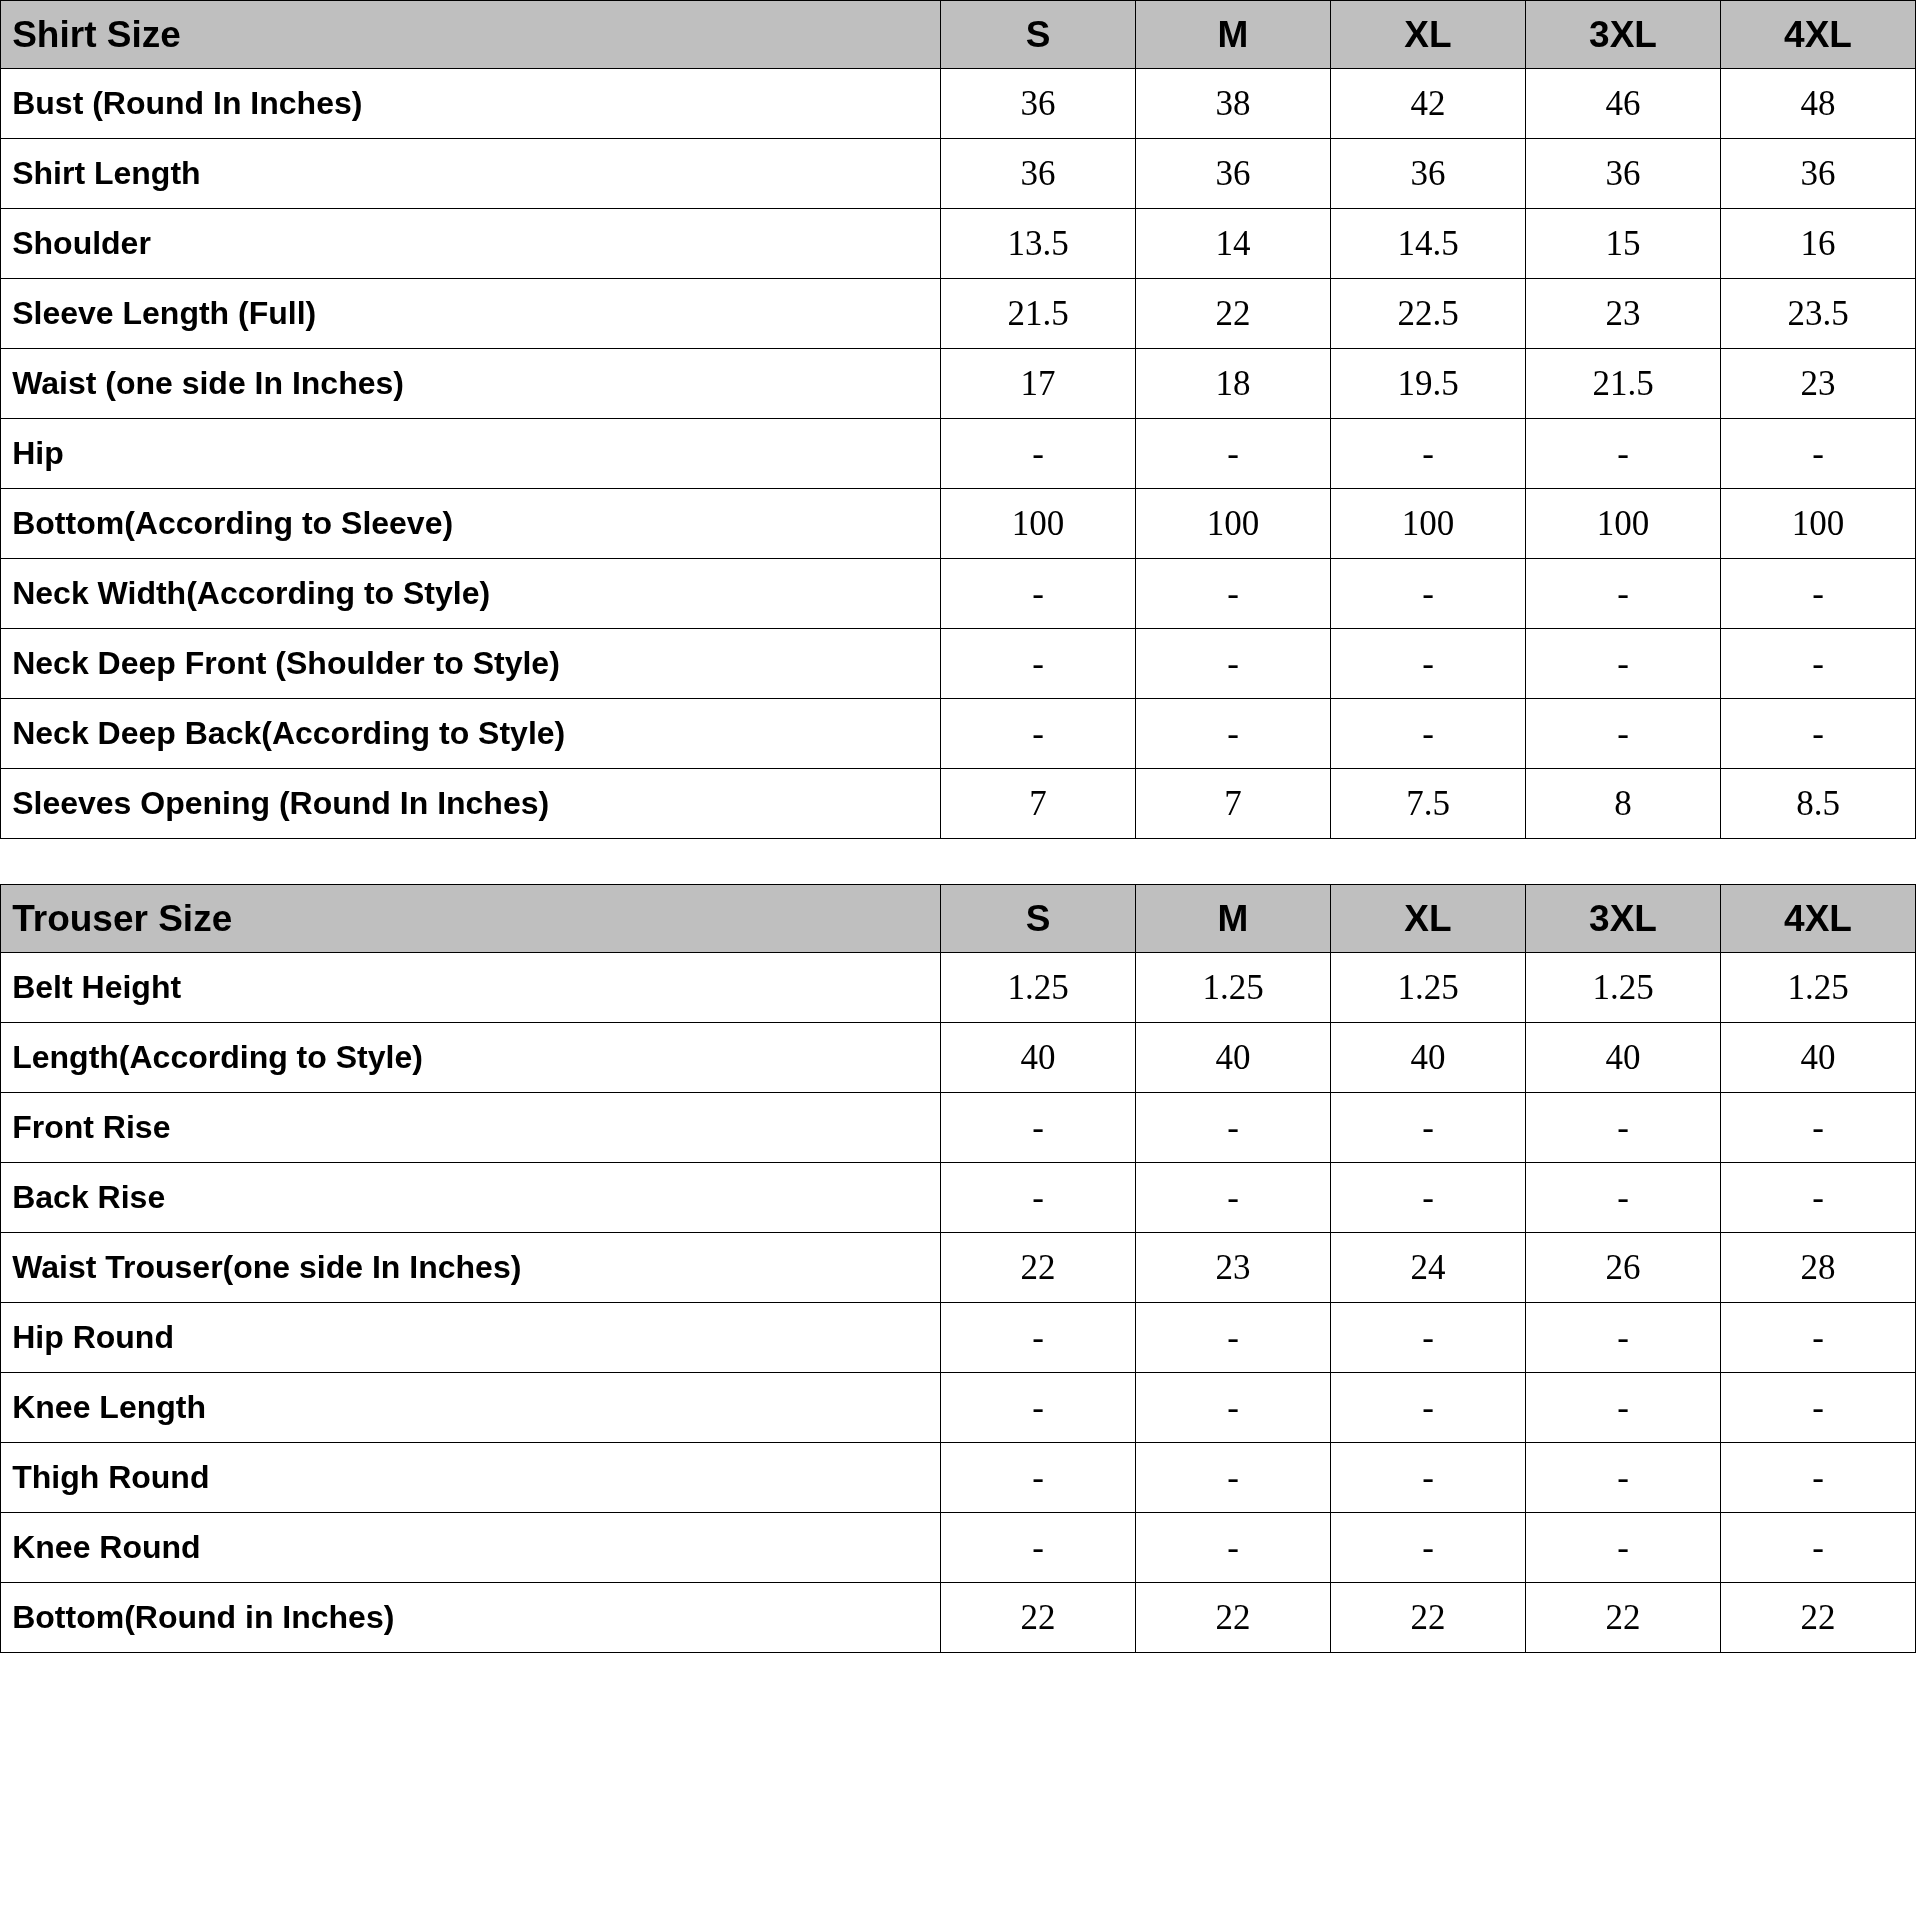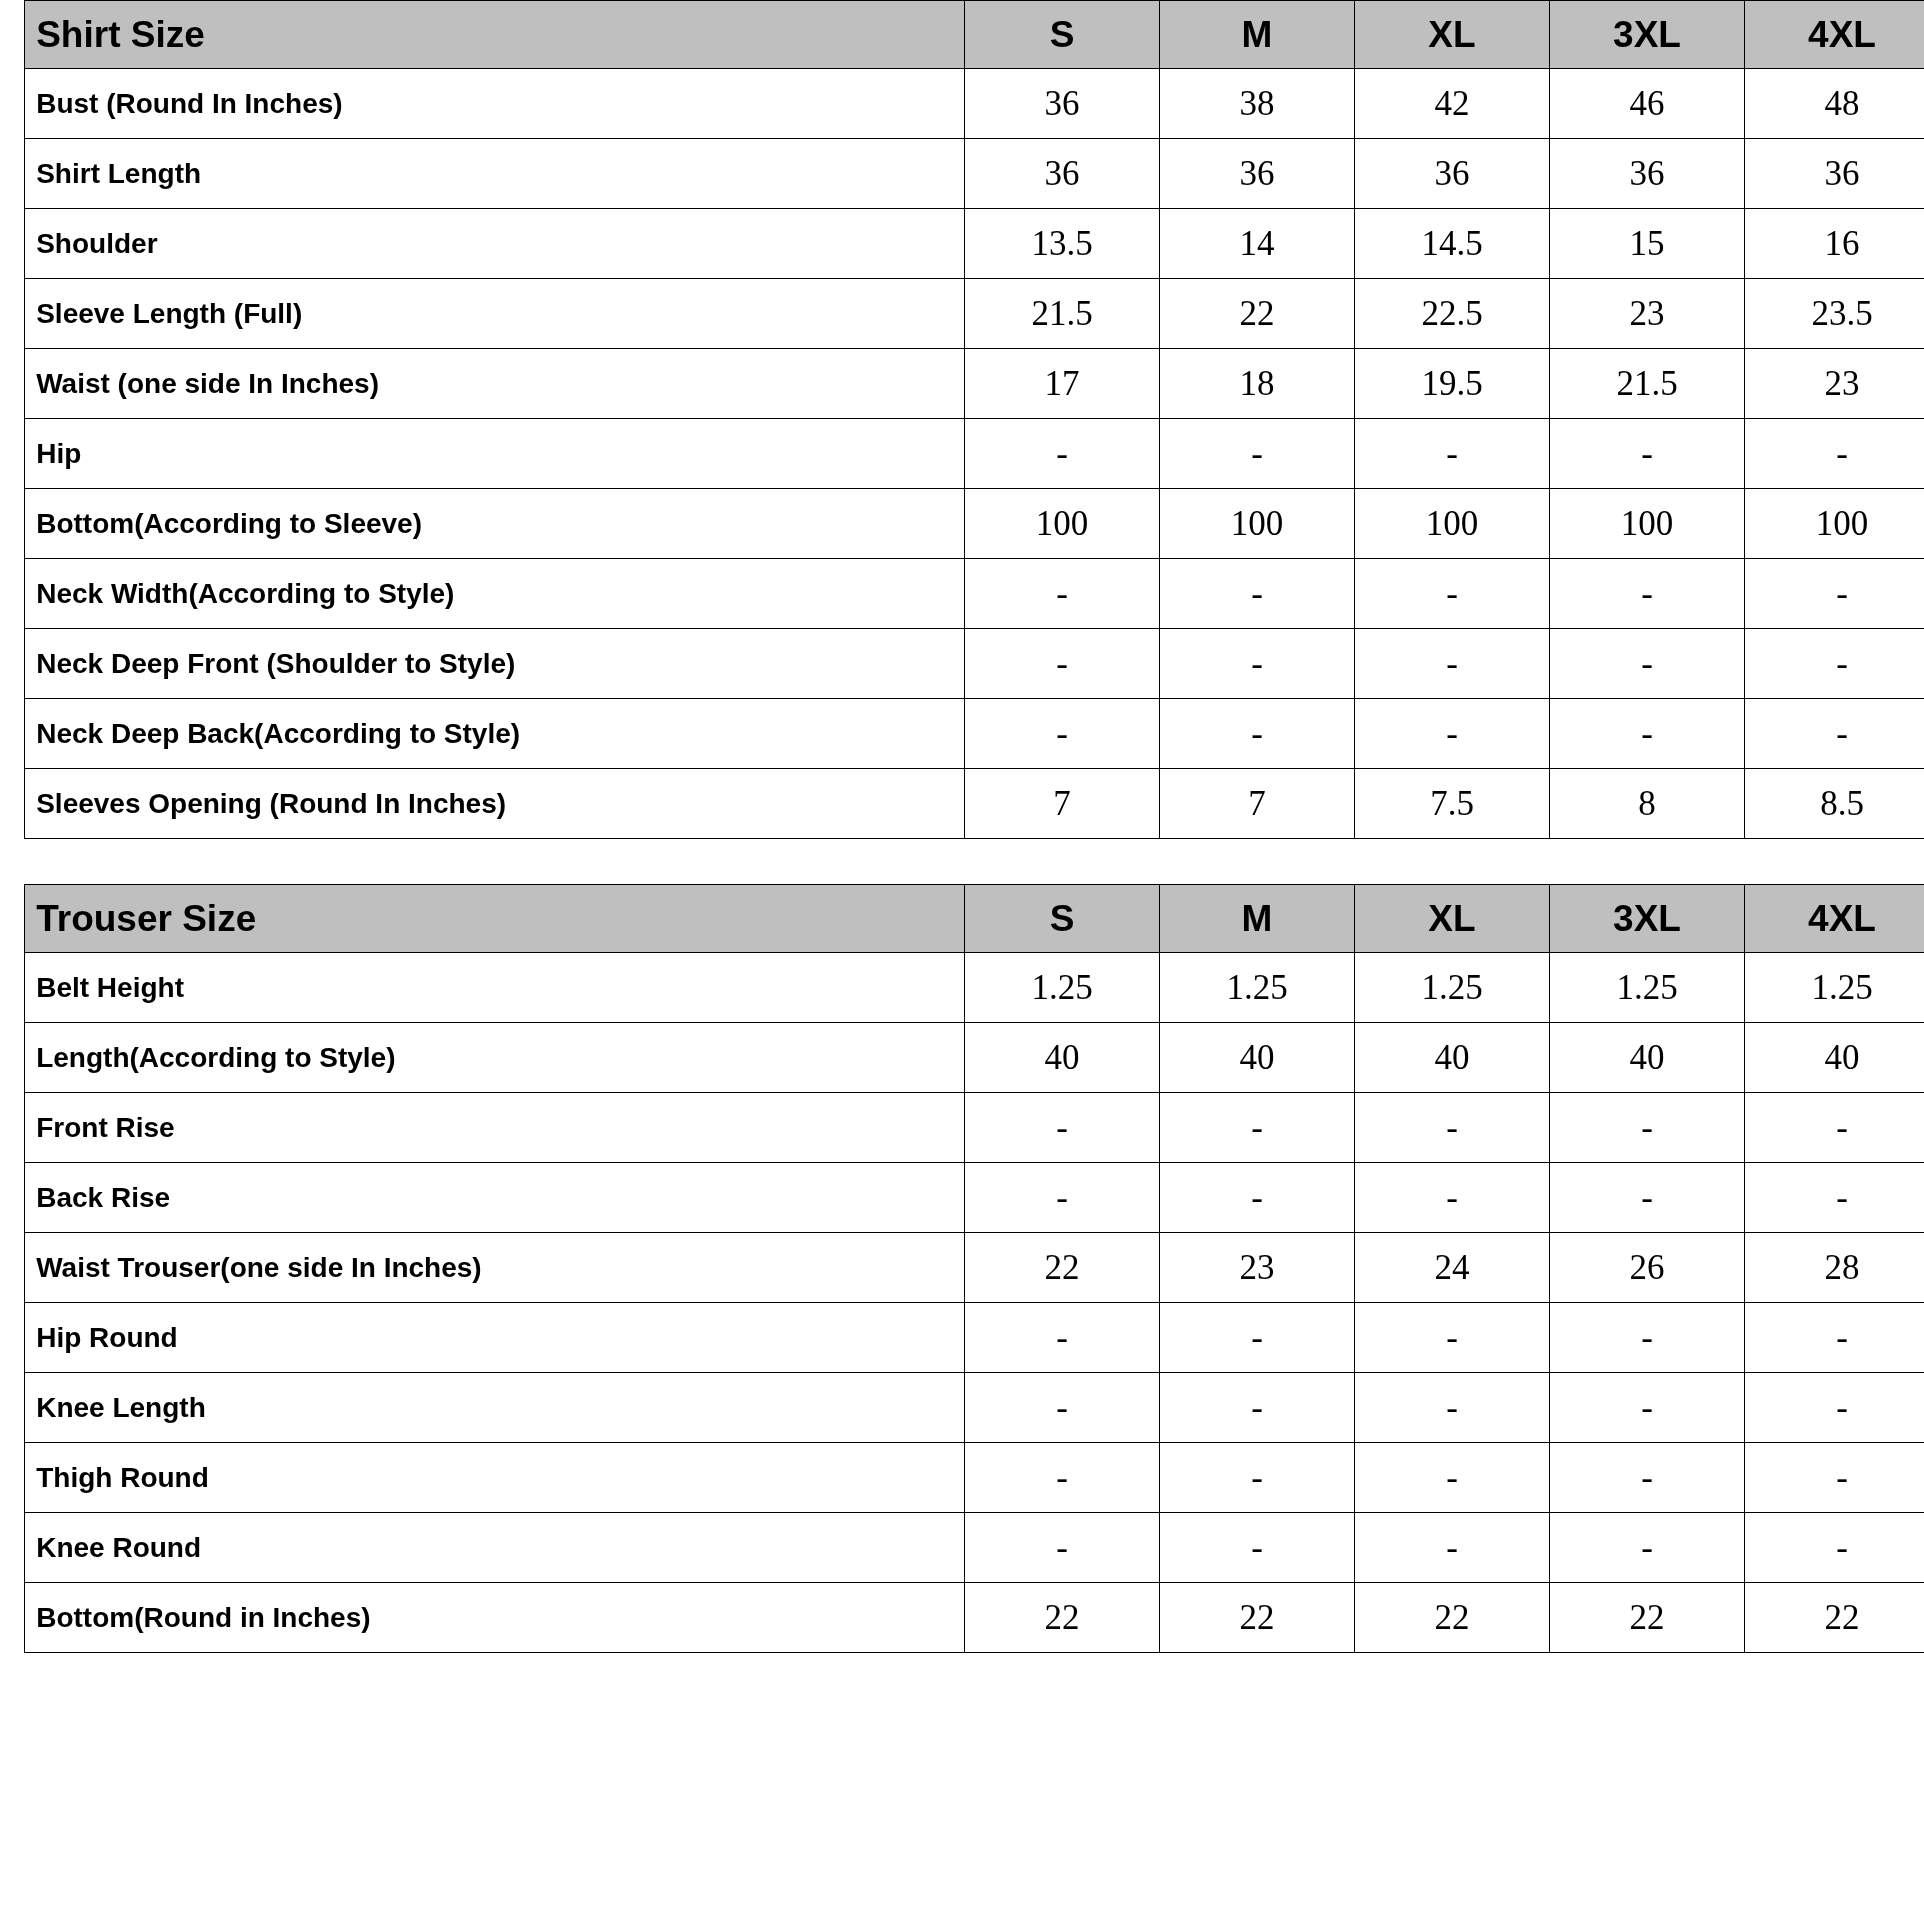--- a/index.html
+++ b/index.html
@@ -9,21 +9,20 @@
   }
   body {
     width: 1925px;
     font-family: "Liberation Sans", sans-serif;
     color: #000000;
   }
   .page {
     width: 1860px;
     box-sizing: border-box;
     padding: 0;
-    margin-left: 24px;
   }
   table.size-table {
     width: 1915px;
     border-collapse: collapse;
     table-layout: fixed;
     margin: 0;
   }
   table.size-table td,
   table.size-table th {
     border: 1.6px solid #000000;
@@ -44,21 +43,21 @@
   thead th.label-head {
     text-align: left;
     padding-left: 11.2px;
   }
   thead th.size-head {
     text-align: center;
   }
   tbody td.row-label {
     font-family: "Liberation Sans", sans-serif;
     font-weight: bold;
-    font-size: 28px;
+    font-size: 32px;
     text-align: left;
     padding-left: 11.2px;
     height: 69px;
     white-space: nowrap;
     background: #ffffff;
   }
   tbody td.value {
     font-family: "Liberation Serif", serif;
     font-weight: normal;
     font-size: 35px;

